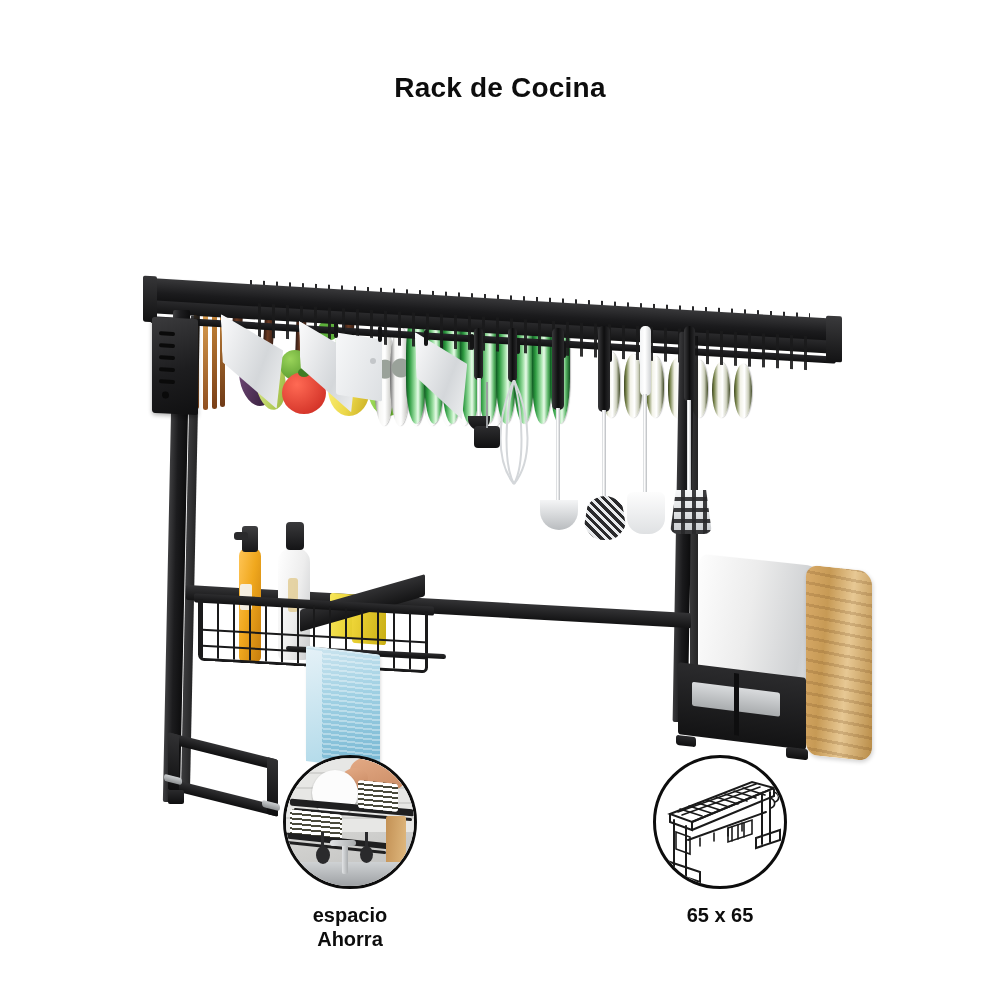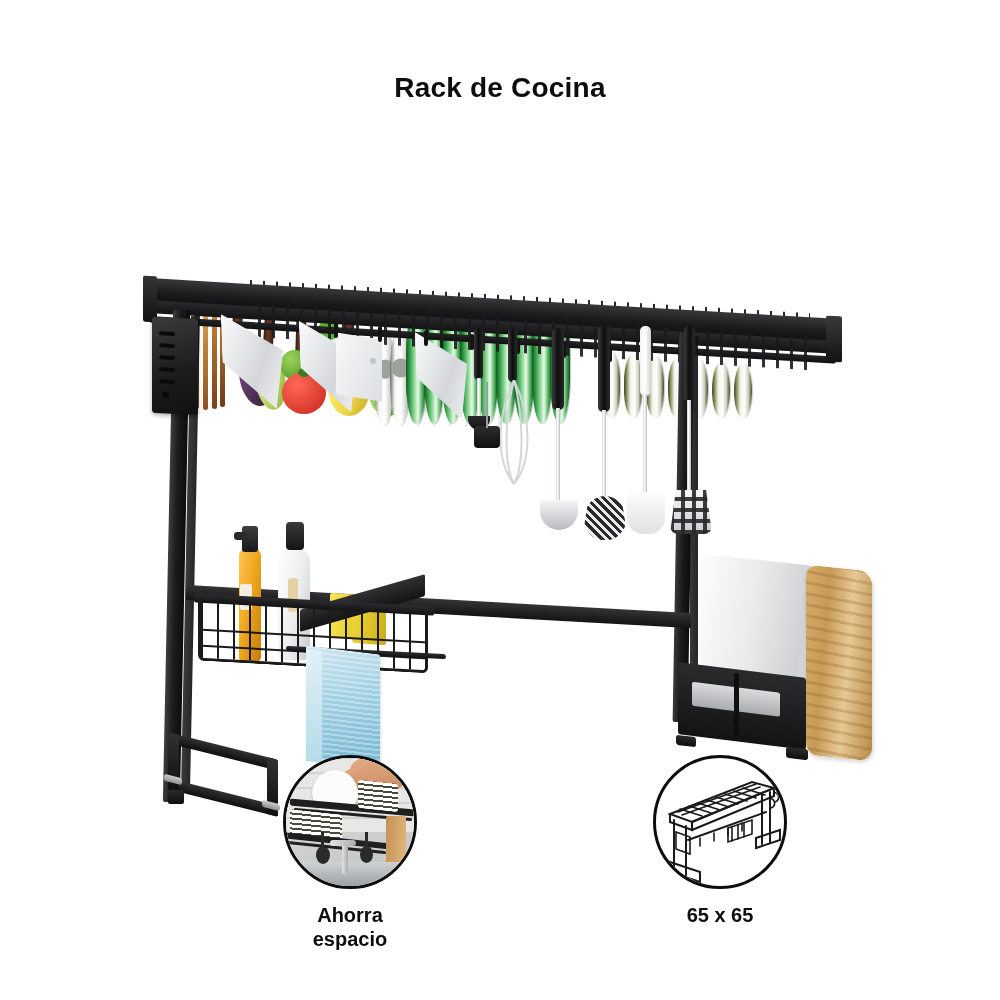--- a/index.html
+++ b/index.html
@@ -492,22 +492,22 @@
         <div class="b1-sink" style="left:0;top:104px;width:128px;height:24px;"></div>
         <div class="b1-tap" style="left:56px;top:82px;width:6px;height:34px;"></div>
         <div class="b1-tap" style="left:44px;top:82px;width:26px;height:6px;border-radius:4px;"></div>
 
         <div style="position:absolute;left:30px;top:88px;width:14px;height:18px;border-radius:50%;background:#2a2a2c;"></div>
         <div style="position:absolute;left:35px;top:74px;width:3px;height:18px;background:#2a2a2c;"></div>
         <div style="position:absolute;left:74px;top:88px;width:13px;height:17px;border-radius:50%;background:#2a2a2c;"></div>
         <div style="position:absolute;left:79px;top:74px;width:3px;height:18px;background:#2a2a2c;"></div>
       </div>
       <div class="cap">
+        <div>espacio</div>
         <div>Ahorra</div>
-        <div>espacio</div>
       </div>
     </div>
 
     <div class="badge" style="left:625px;top:5px;">
       <div class="circle" style="background:#ffffff;">
         <svg class="b2-svg" width="128" height="128" viewBox="0 0 128 128">
           <g stroke="#1a1a1a" fill="none" stroke-width="1.6" stroke-linecap="round">
 
             <path d="M14 56 L96 24 L118 30 L36 64 Z" stroke-width="2"></path>
 

